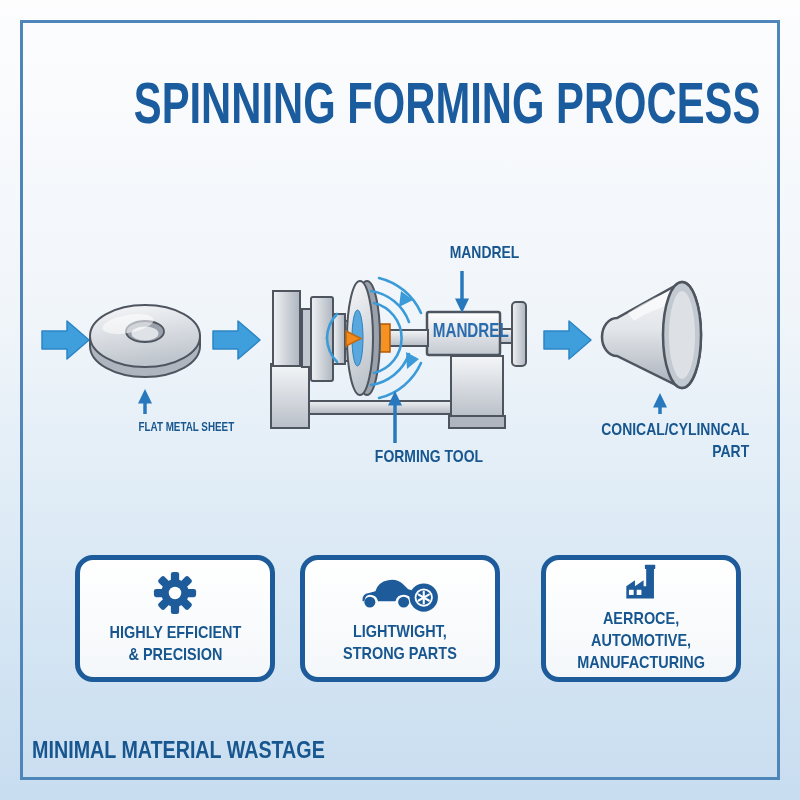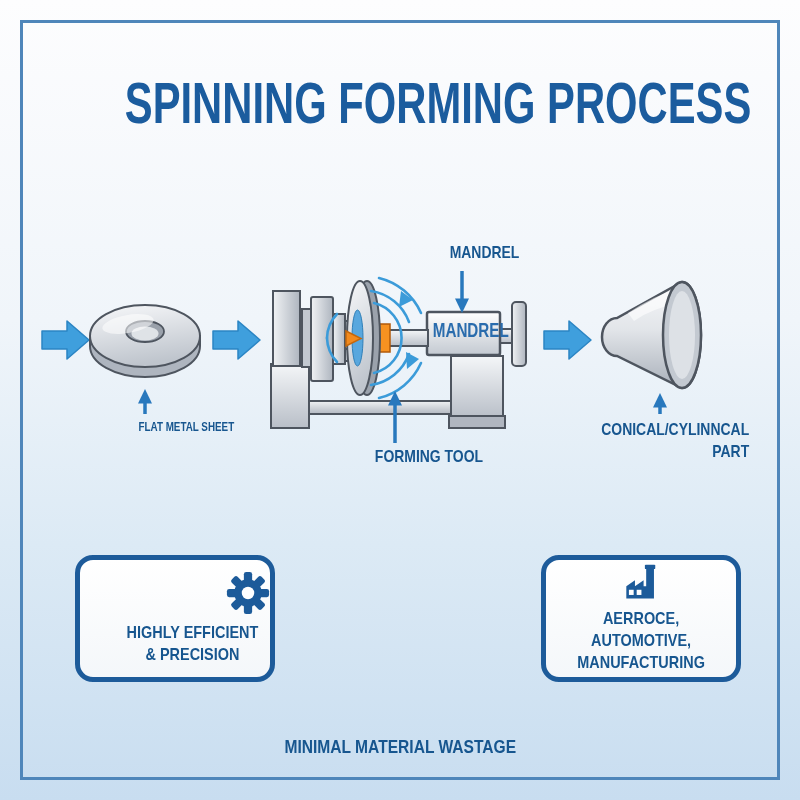--- a/index.html
+++ b/index.html
@@ -6,21 +6,21 @@
   .canvas{
     position:relative;width:800px;height:800px;overflow:hidden;
     font-family:"Liberation Sans",sans-serif;
     background:linear-gradient(180deg,#fdfdfe 0%,#f0f5fa 40%,#dceaf5 68%,#c8ddf0 100%);
   }
   .frame{
     position:absolute;left:20px;top:20px;right:20px;bottom:20px;
     border:3px solid #4f86ba;pointer-events:none;
   }
   .title-wrap{
-    position:absolute;left:3px;top:74px;width:680px;text-align:center;
+    position:absolute;left:12px;top:74px;width:680px;text-align:center;
   }
   .title-text{
     display:inline-block;font-size:58px;line-height:1;font-weight:bold;
     color:#1b5c9e;letter-spacing:0px;transform:scaleX(.72);white-space:nowrap;
   }
   .diagram-svg{position:absolute;left:30px;top:225px;}
   .lbl{
     position:absolute;text-align:right;font-weight:bold;color:#17568f;
   }
   .cx{display:inline-block;transform:scaleX(.82);white-space:pre-line;}
@@ -28,28 +28,28 @@
   .lbl-mandrel-callout{left:397px;top:243px;width:130px;font-size:17px;}
   .lbl-mandrel-block{left:422px;top:319px;width:80px;font-size:19.5px;color:#2a6cad;}
   .lbl-forming{left:295px;top:447px;width:200px;font-size:17px;}
   .lbl-conical{left:555px;top:419px;width:210px;font-size:17px;line-height:22px;}
   .card{
     position:absolute;top:555px;width:200px;height:127px;box-sizing:border-box;
     border:5px solid #1d5b9a;border-radius:18px;
     background:linear-gradient(#ffffff,#f4f7fa);
     display:flex;flex-direction:column;align-items:center;justify-content:center;gap:7px;
   }
-  .card1{left:75px;align-items:flex-end;} .card2{left:300px;} .card3{left:541px;}
+  .card1{left:75px;} .card2{left:300px;} .card3{left:541px;}
   .card-label{
     font-size:17px;font-weight:bold;color:#17568f;text-align:center;
     line-height:1.28;white-space:pre-line;transform:scaleX(.85);
   }
   .footer{
-    position:absolute;left:0;top:736px;width:800px;text-align:center;
-    font-size:19px;font-weight:bold;color:#17568f;
+    position:absolute;left:0;top:736px;width:800px;text-align:left;
+    font-size:24px;font-weight:bold;color:#17568f;
   }
 </style>
 </head>
 <body>
 
 <div class="canvas">
 
   <div class="frame"></div>
 
   <div class="title-wrap">
@@ -182,20 +182,40 @@
         <rect x="19.5" y="1" width="9" height="11" rx="2.5" transform="rotate(270 24 24)"></rect>
         <rect x="19.5" y="1" width="9" height="11" rx="2.5" transform="rotate(315 24 24)"></rect>
         <circle cx="24" cy="24" r="15"></circle>
       </g>
       <circle cx="24" cy="24" r="6.8" fill="#ffffff"></circle>
     </svg>
     <div class="card-label">HIGHLY EFFICIENT
 &amp; PRECISION</div>
   </div>
 
+  <div class="card card2">
+    <svg width="84" height="42" viewBox="0 0 88 46">
+      <g fill="#1d5b9a">
+        <path d="M3 32 Q2 24 10 23 L17 21 Q20 11 31 9 Q41 7 48 14 L53 19 Q61 21 65 26 L65 32 L57 32 Q55 25 48 25 Q41 25 39 32 L20 32 Q18 25 11 25 Q6 25 5 32 Z"></path>
+        <path d="M17 21 L28 11 L24 21 Z" fill="#ffffff" opacity="0"></path>
+        <circle cx="11" cy="33" r="6"></circle>
+        <circle cx="48" cy="33" r="6"></circle>
+        <circle cx="70" cy="28" r="15.5"></circle>
+      </g>
+      <circle cx="70" cy="28" r="10" fill="#ffffff"></circle>
+      <circle cx="70" cy="28" r="8" fill="#1d5b9a"></circle>
+      <g stroke="#ffffff" stroke-width="2.3" stroke-linecap="round">
+        <line x1="70" y1="21.5" x2="70" y2="34.5"></line>
+        <line x1="70" y1="21.5" x2="70" y2="34.5" transform="rotate(60 70 28)"></line>
+        <line x1="70" y1="21.5" x2="70" y2="34.5" transform="rotate(120 70 28)"></line>
+      </g>
+    </svg>
+    <div class="card-label">LIGHTWIGHT,
+STRONG PARTS</div>
+  </div>
 
   <div class="card card3">
     <svg width="42" height="38" viewBox="0 0 46 44">
       <g fill="#1d5b9a">
         <rect x="27.5" y="2" width="12" height="5" rx="1"></rect>
         <path d="M6 41 L6 27 L16 20 L16 27 L26 20 L26 27 L29 27 L29 7 L38 7 L38 41 Z"></path>
       </g>
       <rect x="9" y="31" width="5.5" height="6" fill="#ffffff"></rect>
       <rect x="18" y="31" width="5.5" height="6" fill="#ffffff"></rect>
     </svg>

